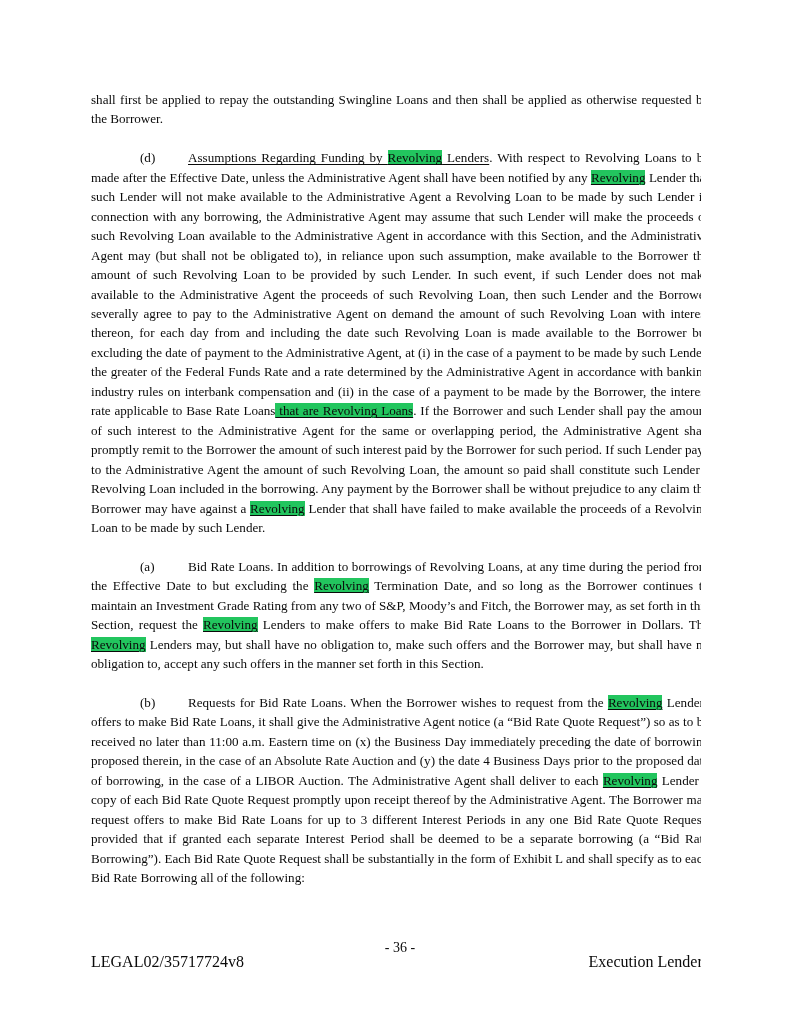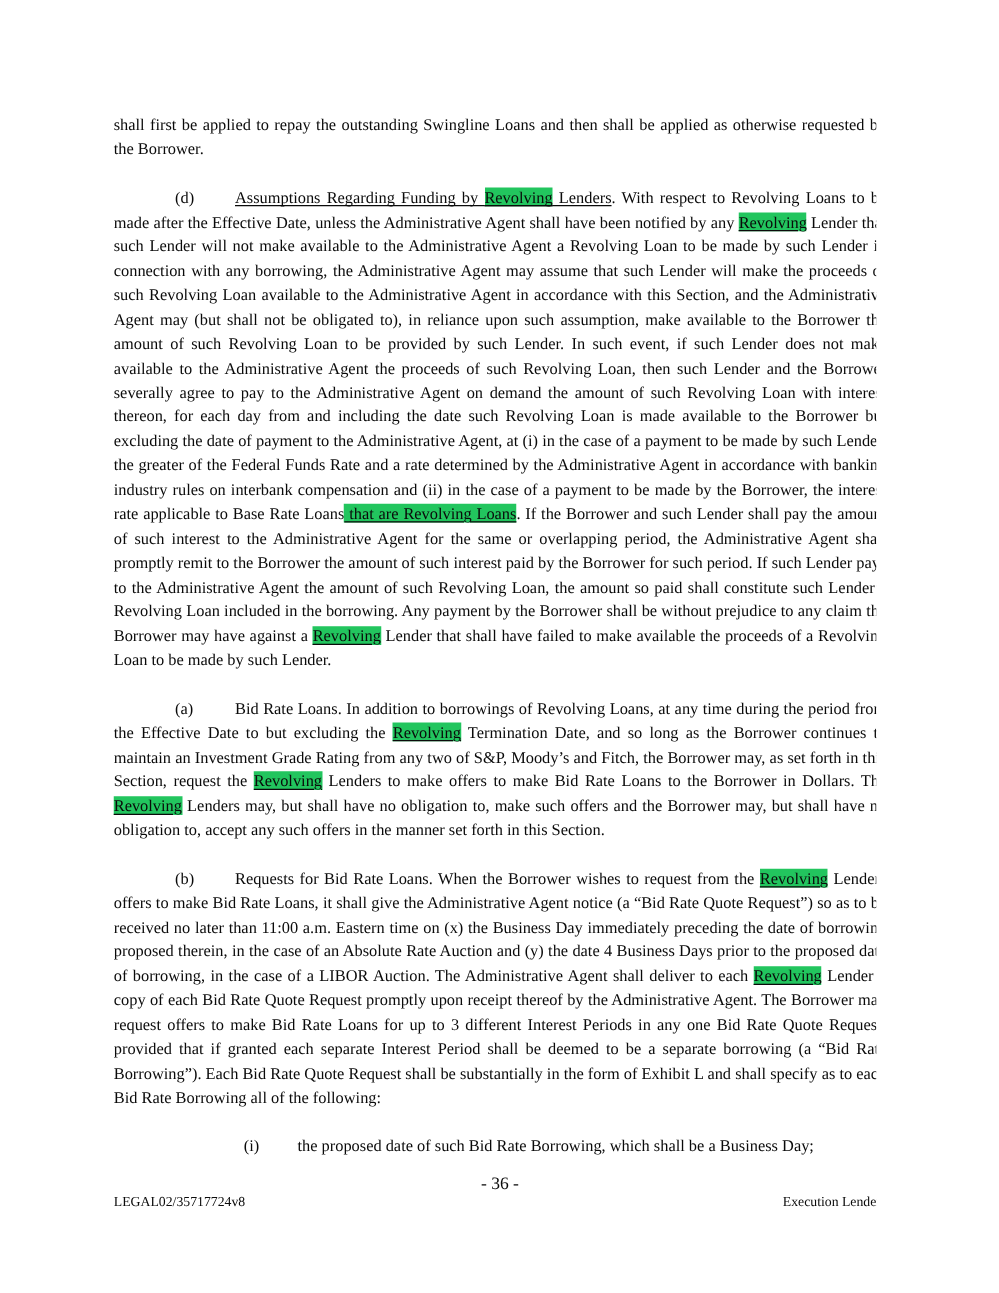--- a/index.html
+++ b/index.html
@@ -95,21 +95,21 @@
     line-height: 16px;
   }
   .foot-row {
     position: absolute;
     left: 0;
     top: 955px;
     width: 618px;
     display: flex;
     justify-content: space-between;
     align-items: baseline;
-    font-size: 11px;
+    font-size: 16px;
     line-height: 14px;
   }
   .foot-left { text-align: left; }
   .foot-right { text-align: right; }
 </style>
 </head>
 <body>
 
 <div class="page">
 
@@ -125,23 +125,20 @@
 
 
     <p class="para spacer-after">
       <span class="marker">(a)</span><span class="u">Bid Rate Loans</span><span>.  In addition to borrowings of Revolving Loans, at any time during the period from the Effective Date to but excluding the </span><span class="ins">Revolving</span><span> Termination Date, and so long as the Borrower continues to maintain an Investment Grade Rating from any two of S&amp;P, Moody’s and Fitch, the Borrower may, as set forth in this Section, request the </span><span class="ins">Revolving</span><span> Lenders to make offers to make Bid Rate Loans to the Borrower in Dollars.  The </span><span class="ins">Revolving</span><span> Lenders may, but shall have no obligation to, make such offers and the Borrower may, but shall have no obligation to, accept any such offers in the manner set forth in this Section.</span>
     </p>
 
     <p class="para spacer-after">
       <span class="marker">(b)</span><span class="u">Requests for Bid Rate Loans</span><span>.  When the Borrower wishes to request from the </span><span class="ins">Revolving</span><span> Lenders offers to make Bid Rate Loans, it shall give the Administrative Agent notice (a “Bid Rate Quote Request”) so as to be received no later than 11:00 a.m. Eastern time on (x) the Business Day immediately preceding the date of borrowing proposed therein, in the case of an Absolute Rate Auction and (y) the date 4 Business Days prior to the proposed date of borrowing, in the case of a LIBOR Auction.  The Administrative Agent shall deliver to each </span><span class="ins">Revolving</span><span> Lender a copy of each Bid Rate Quote Request promptly upon receipt thereof by the Administrative Agent.  The Borrower may request offers to make Bid Rate Loans for up to 3 different Interest Periods in any one Bid Rate Quote Request; provided that if granted each separate Interest Period shall be deemed to be a separate borrowing (a “Bid Rate Borrowing”).  Each Bid Rate Quote Request shall be substantially in the form of Exhibit L and shall specify as to each Bid Rate Borrowing all of the following:</span>
     </p>
 
-    <p class="sub-item">
-      <span class="marker-i">(i)</span><span class="body">the proposed date of such Bid Rate Borrowing, which shall be a Business Day;</span>
-    </p>
 
   </div>
 
   <div class="footer">
     <div class="page-num">- 36 -</div>
     <div class="foot-row">
       <div class="foot-left">LEGAL02/35717724v8</div>
       <div class="foot-right">Execution Lenders</div>
     </div>
   </div>

